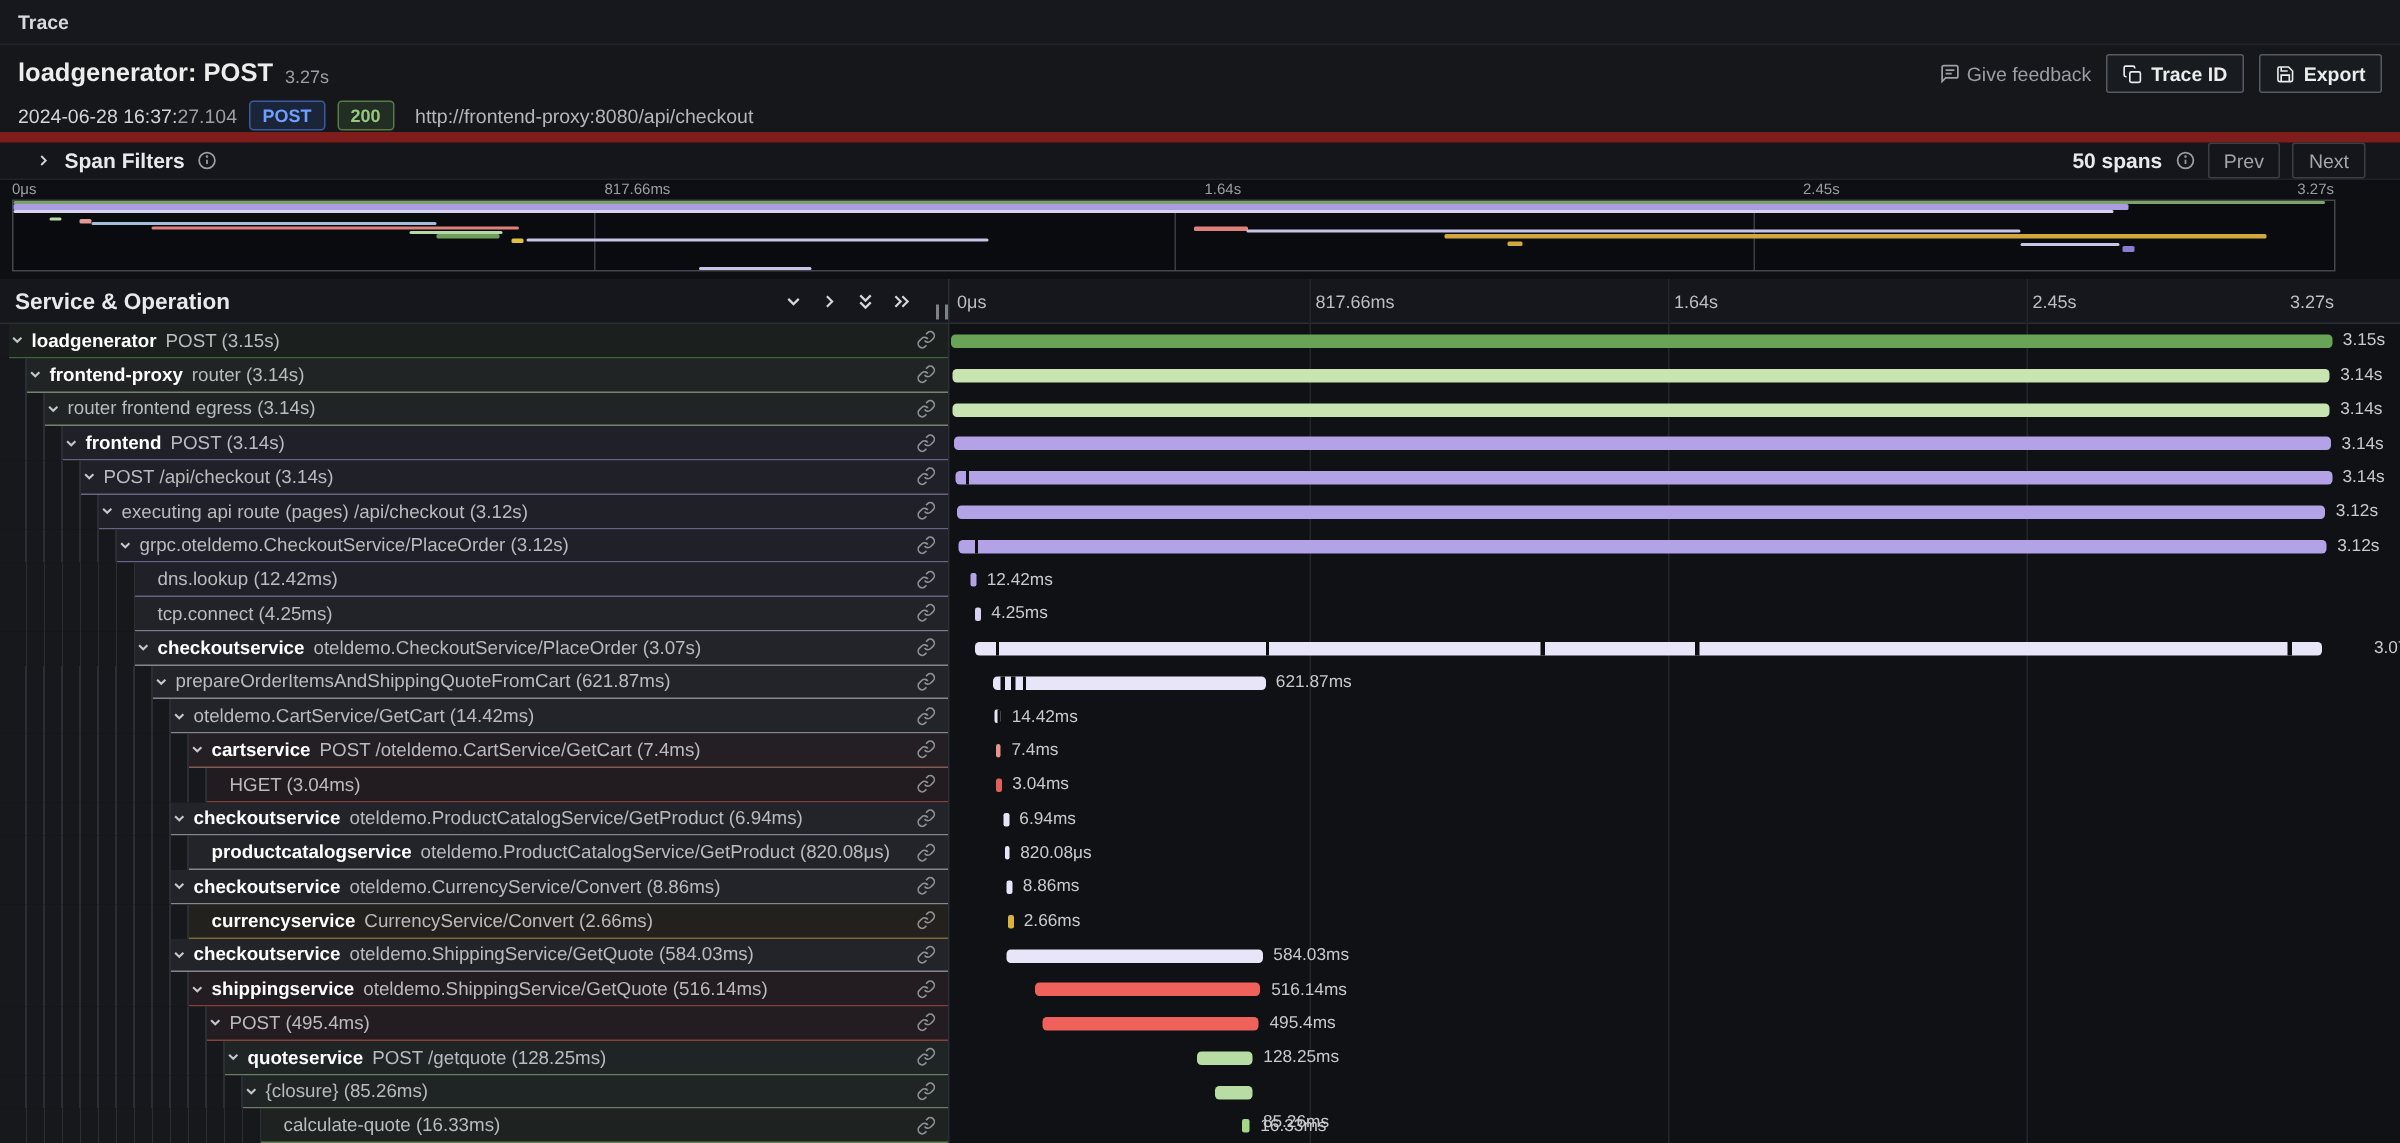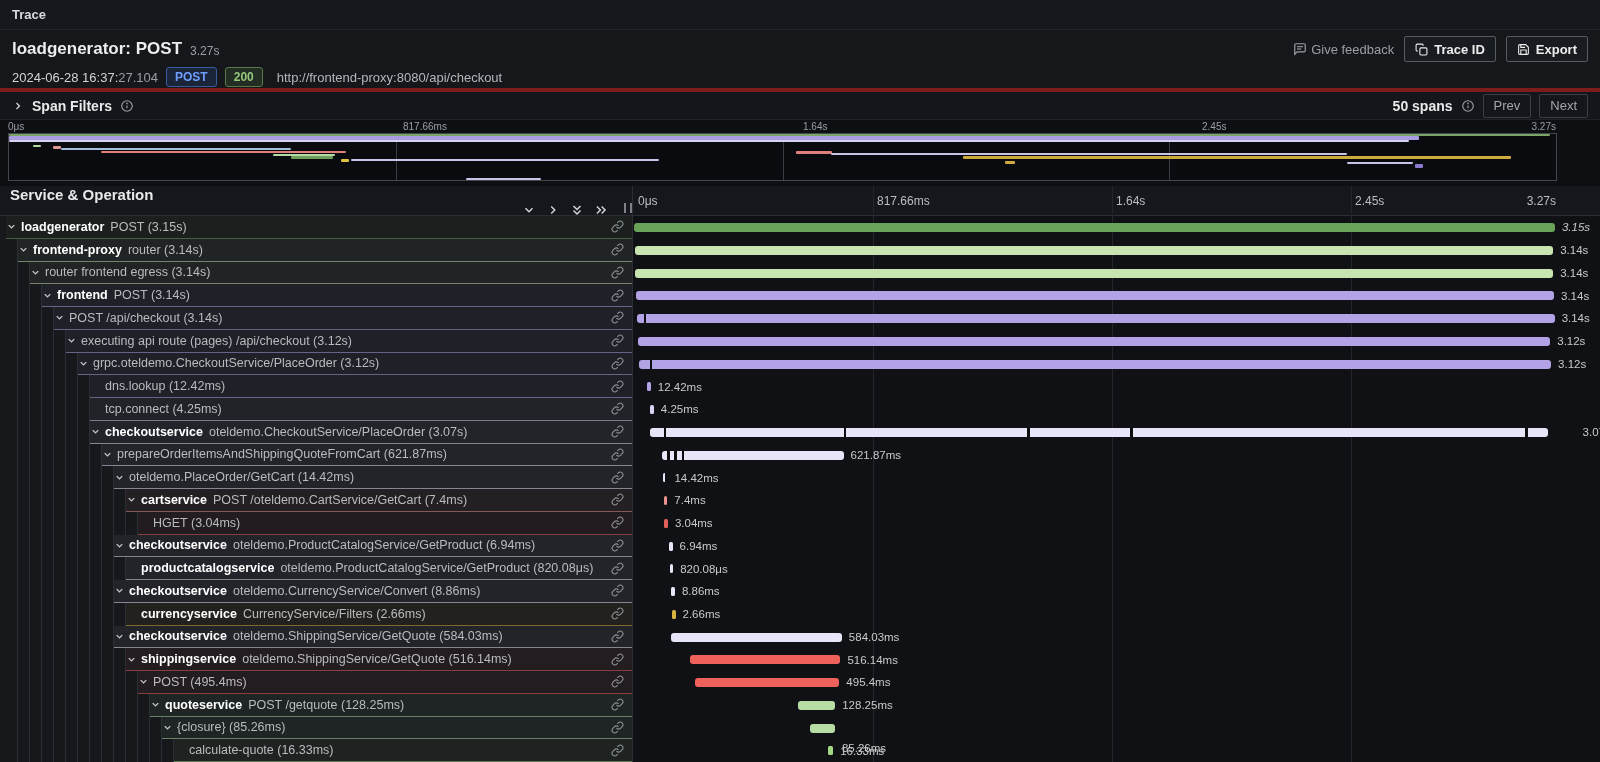--- a/index.html
+++ b/index.html
@@ -24,42 +24,42 @@
   .subrow { display:flex; align-items:center; height:26px; gap:8px; }
   .ts { font-size:13px; color:#d3d4d6; }
   .ts .frac { color:#9b9ea3; }
   .badge { font-size:12px; font-weight:bold; padding:2px 8px; border-radius:3px; }
   .badge.method { color:#6e9fff; background:rgba(61,113,217,.16); border:1px solid #3b5b9e; }
   .badge.status { color:#96c77f; background:rgba(125,191,96,.13); border:1px solid #567b45; }
   .url { font-size:13px; color:#b4b6ba; margin-left:6px; }
 
   
   .filterbar { position:absolute; left:0; top:88px; width:1600px; height:32px; background:#14161b;
-               border-top:4px solid #7f1d1d; border-bottom:1px solid #202227;
-               display:flex; align-items:center; padding:0 12px; }
+               border-top:7px solid #7f1d1d; border-bottom:1px solid #202227;
+               display:flex; align-items:center; padding:0 23px; }
   .sf-left { display:flex; align-items:center; gap:8px; cursor:pointer; }
   .sf-label { font-size:14px; font-weight:bold; color:#e8e9ea; }
   .sf-right { margin-left:auto; display:flex; align-items:center; gap:8px; }
   .spancount { font-size:14px; font-weight:bold; color:#e8e9ea; }
   .navbtn { height:24px; padding:0 10px; border:1px solid #3a3e45; border-radius:2px; background:transparent;
             color:#a3a6ab; font-size:13px; font-family:"Liberation Sans",sans-serif; cursor:pointer; }
 
   
   .minimap { position:absolute; left:0; top:120px; width:1600px; height:66px; background:#0d0f13; }
   .mm-labels { position:relative; height:13px; }
   .mm-label { position:absolute; top:1px; font-size:10px; color:#9b9ea3; }
   .mm-view { position:absolute; left:8px; right:43px; top:13px; height:48px; background:#0a0b0e;
              border:1px solid #44474d; cursor:grab; }
   .mm-grid { position:absolute; top:0; bottom:0; width:1px; background:#3a3d44; }
   .mm-seg { position:absolute; }
 
   
   .mainhdr { position:absolute; left:0; top:186px; width:1600px; height:30px; background:#15171c;
              border-bottom:1px solid #2a2d33; }
-  .lefthdr { position:absolute; left:0; top:0; width:632px; height:30px; display:flex; padding:0 10px;flex-direction:column; }
+  .lefthdr { position:absolute; left:0; top:0; width:632px; height:30px; display:flex; align-items:center; padding:0 10px; }
   .lefthdr .lh-title { font-size:15px; font-weight:bold; color:#e8e9ea; }
   .lh-icons { margin-left:auto; display:flex; align-items:center; gap:10px; margin-right:14px; color:#d5d6d8; }
   .lh-icons .ic { cursor:pointer; display:flex; }
   .righthdr { position:absolute; left:632px; top:0; width:968px; height:30px; }
   .axis-label { position:absolute; top:8px; font-size:12px; color:#bcbec1; }
 
   .rows { position:absolute; left:0; top:216px; width:1600px; height:546px; background:#0f1115; }
   .gridline { position:absolute; top:-30px; bottom:0; width:1px; background:#23262c; z-index:0; }
   .divider { position:absolute; left:632px; top:186px; bottom:0; width:1px; background:#2a2d33; z-index:5; }
   .drag-handle { position:absolute; left:624px; top:203px; width:8px; height:10px; z-index:6;
@@ -240,21 +240,21 @@
             <span class="linkic">
               <svg class="icon" width="13" height="13" viewBox="0 0 24 24" fill="none" stroke="currentColor" stroke-width="2">
                 <path d="M10 13a5 5 0 0 0 7.54.54l3-3a5 5 0 0 0-7.07-7.07l-1.72 1.71"></path>
                 <path d="M14 11a5 5 0 0 0-7.54-.54l-3 3a5 5 0 0 0 7.07 7.07l1.71-1.71"></path>
               </svg>
             </span>
           </div>
         </div>
         <div class="rcell">
           <div class="bar" style="left: 2px; width: 920.917px; background: rgb(104, 163, 87);"></div>
-          <span class="wlabel" style="left: 929.917px; font-style: italic;">3.15s</span>
+          <span class="wlabel" style="left: 929.917px;">3.15s</span>
         </div>
       </div>
       <div class="row">
         <div class="lcell">
           <div class="guides" style="width: 12px;"></div>
           <div class="lcontent" style="border-bottom-color: rgba(199, 228, 177, 0.5); background: rgba(199, 228, 177, 0.063);">
             <span class="caretbox">
               <svg class="icon" width="11" height="11" viewBox="0 0 24 24" fill="none" stroke="currentColor" stroke-width="3">
                 <polyline points="6 9 12 15 18 9"></polyline>
               </svg>
@@ -491,21 +491,21 @@
       </div>
       <div class="row">
         <div class="lcell">
           <div class="guides" style="width: 108px;"></div>
           <div class="lcontent" style="border-bottom-color: rgba(233, 229, 248, 0.5); background: rgba(233, 229, 248, 0.063);">
             <span class="caretbox">
               <svg class="icon" width="11" height="11" viewBox="0 0 24 24" fill="none" stroke="currentColor" stroke-width="3">
                 <polyline points="6 9 12 15 18 9"></polyline>
               </svg>
             </span>
-            <span class="op">oteldemo.PlaceOrder/GetCart (14.42ms)</span>
+            <span class="op">oteldemo.CartService/GetCart (14.42ms)</span>
             <span class="linkic">
               <svg class="icon" width="13" height="13" viewBox="0 0 24 24" fill="none" stroke="currentColor" stroke-width="2">
                 <path d="M10 13a5 5 0 0 0 7.54.54l3-3a5 5 0 0 0-7.07-7.07l-1.72 1.71"></path>
                 <path d="M14 11a5 5 0 0 0-7.54-.54l-3 3a5 5 0 0 0 7.07 7.07l1.71-1.71"></path>
               </svg>
             </span>
           </div>
         </div>
         <div class="rcell">
           <div class="bar" style="left: 31.2355px; width: 4.21576px; background: rgb(233, 229, 248); border-radius: 1.5px;">
@@ -624,21 +624,21 @@
           <div class="bar" style="left: 39.4214px; width: 3.5px; background: rgb(233, 229, 248); border-radius: 1.5px;"></div>
           <span class="wlabel" style="left: 49.9214px;">8.86ms</span>
         </div>
       </div>
       <div class="row">
         <div class="lcell">
           <div class="guides" style="width: 120px;"></div>
           <div class="lcontent" style="border-bottom-color: rgba(216, 179, 63, 0.5); background: rgba(216, 179, 63, 0.063);">
             <span class="caretbox"></span>
             <span class="svc">currencyservice</span>
-            <span class="op">CurrencyService/Filters (2.66ms)</span>
+            <span class="op">CurrencyService/Convert (2.66ms)</span>
             <span class="linkic">
               <svg class="icon" width="13" height="13" viewBox="0 0 24 24" fill="none" stroke="currentColor" stroke-width="2">
                 <path d="M10 13a5 5 0 0 0 7.54.54l3-3a5 5 0 0 0-7.07-7.07l-1.72 1.71"></path>
                 <path d="M14 11a5 5 0 0 0-7.54-.54l-3 3a5 5 0 0 0 7.07 7.07l1.71-1.71"></path>
               </svg>
             </span>
           </div>
         </div>
         <div class="rcell">
           <div class="bar" style="left: 40.0061px; width: 3.5px; background: rgb(216, 179, 63); border-radius: 1.5px;"></div>

